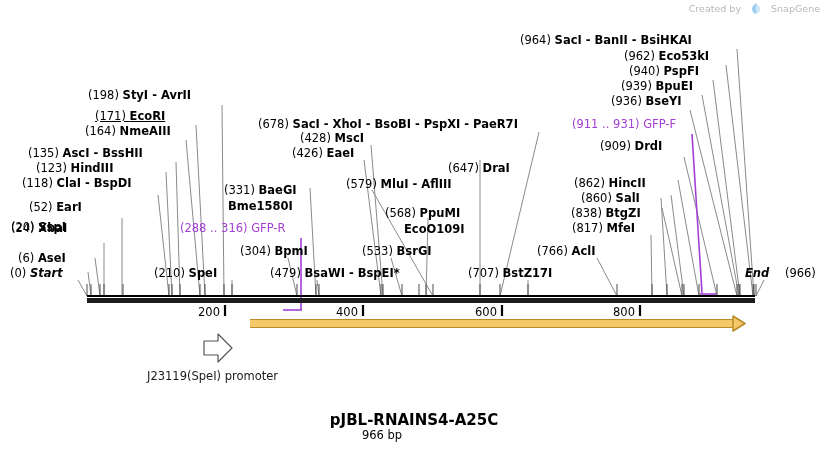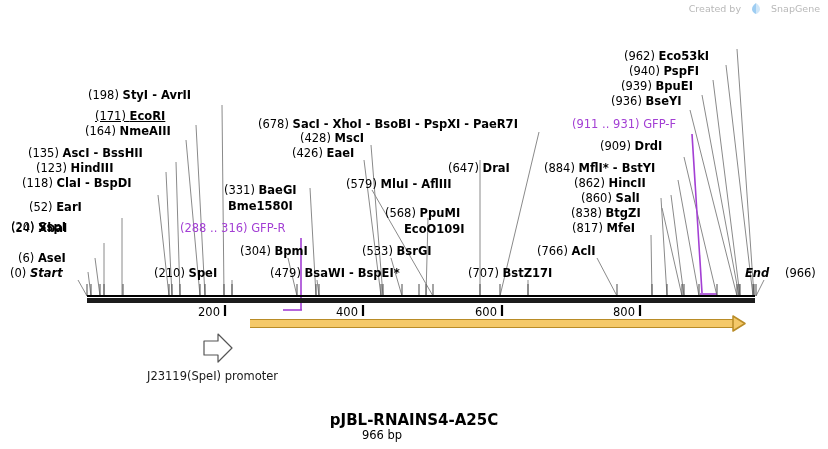--- a/index.html
+++ b/index.html
@@ -382,24 +382,20 @@
     <span class="nm">BtgZI</span>
   </div>
   <div class="lbl" style="left:581px; top:191px;">
     <span class="pos">(860)</span>
     <span class="nm">SalI</span>
   </div>
   <div class="lbl" style="left:574px; top:176px;">
     <span class="pos">(862)</span>
     <span class="nm">HincII</span>
   </div>
-  <div class="lbl" style="left:544px; top:161px;">
-    <span class="pos">(884)</span>
-    <span class="nm">MflI*  -  BstYI</span>
-  </div>
   <div class="lbl" style="left:600px; top:139px;">
     <span class="pos">(909)</span>
     <span class="nm">DrdI</span>
   </div>
   <div class="lbl primer" style="left:572px; top:117px;">
     <span class="pos">(911 .. 931)</span>
     <span class="nm">GFP-F</span>
   </div>
   <div class="lbl" style="left:611px; top:94px;">
     <span class="pos">(936)</span>
@@ -409,20 +405,24 @@
     <span class="pos">(939)</span>
     <span class="nm">BpuEI</span>
   </div>
   <div class="lbl" style="left:629px; top:64px;">
     <span class="pos">(940)</span>
     <span class="nm">PspFI</span>
   </div>
   <div class="lbl" style="left:624px; top:49px;">
     <span class="pos">(962)</span>
     <span class="nm">Eco53kI</span>
+  </div>
+  <div class="lbl" style="left:520px; top:33px;">
+    <span class="pos">(964)</span>
+    <span class="nm">SacI  -  BanII  -  BsiHKAI</span>
   </div>
   <div class="lbl endlabel" style="left:745px; top:266px;">
     <span class="nm">End</span>
     <span class="pos" style="margin-left:12px">(966)</span>
   </div>
 
   <div class="ruler-thin" style="left:87px; top:295px; width:668px;"></div>
   <div class="ruler-thick" style="left:87px; top:298px; width:668px;"></div>
 
   <svg class="overlay">

